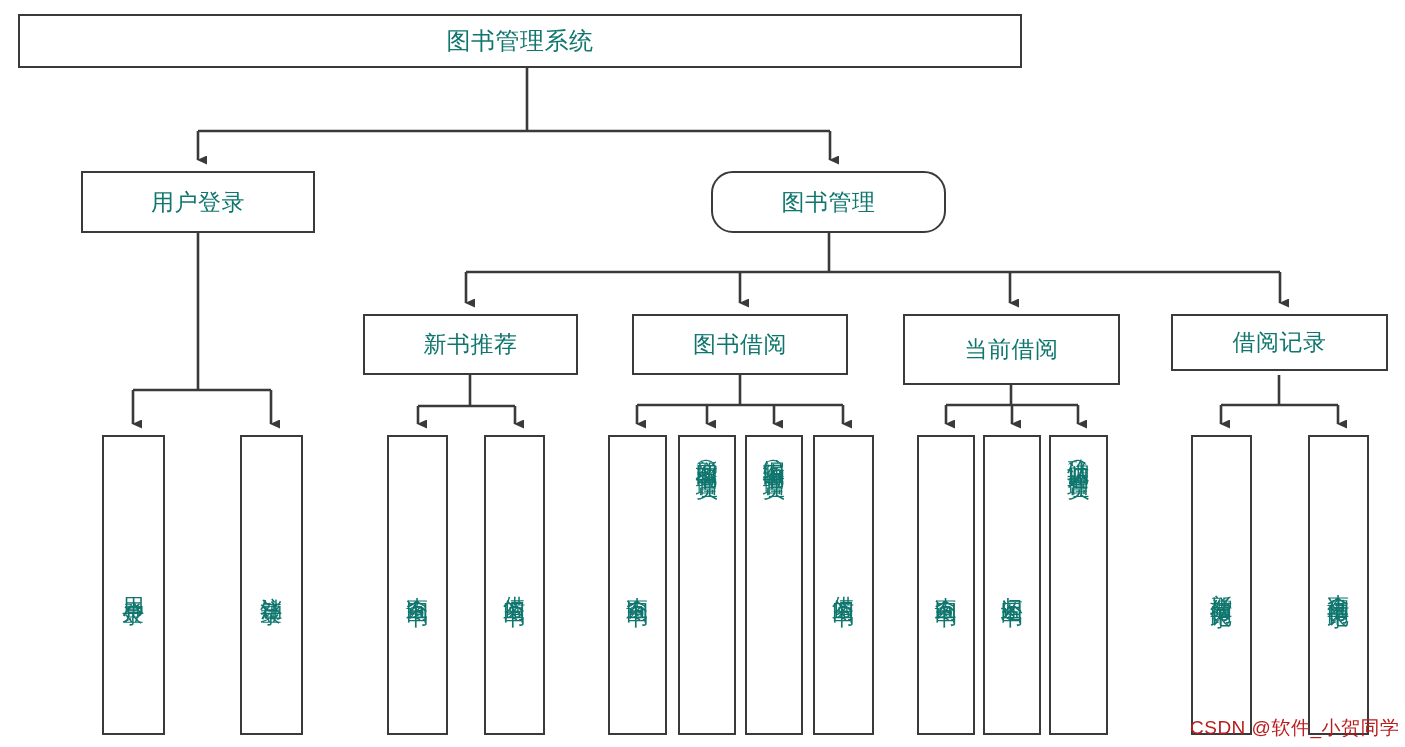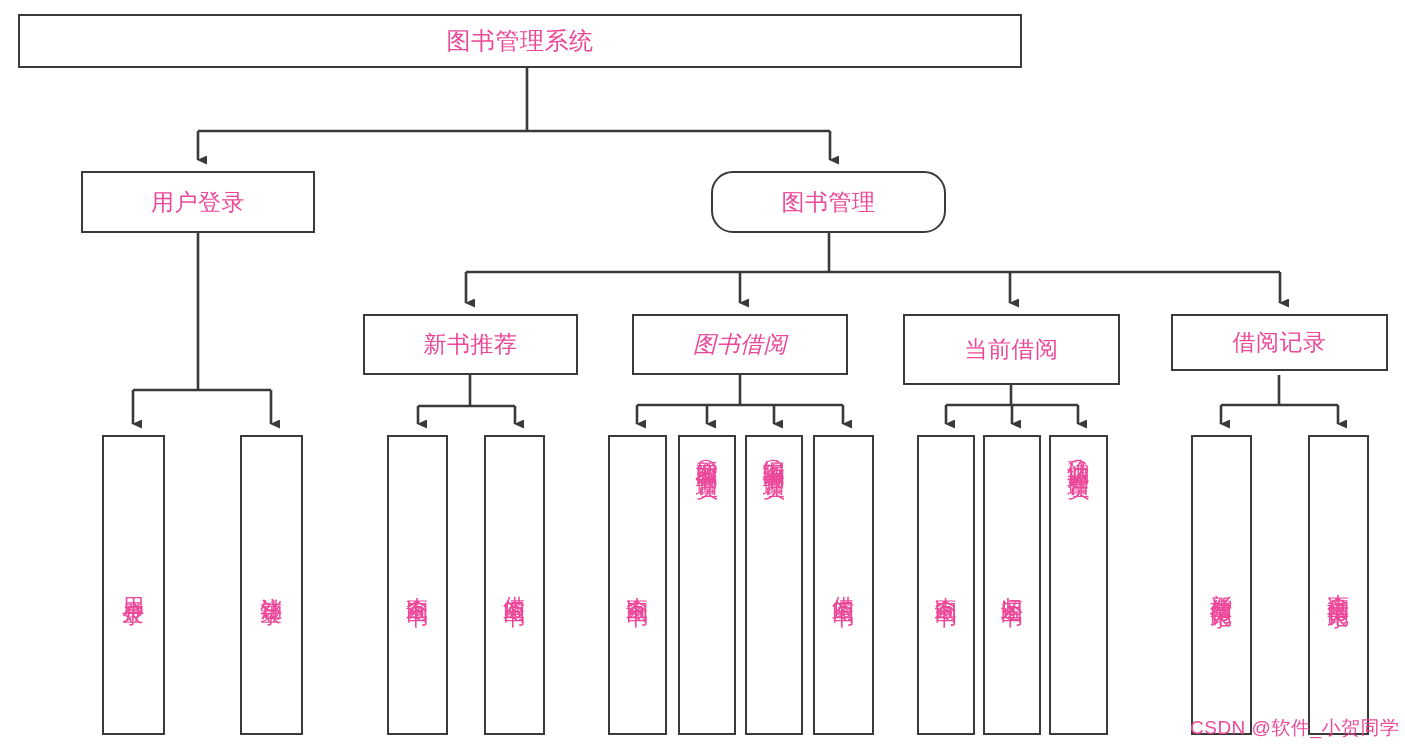--- a/index.html
+++ b/index.html
@@ -26,21 +26,21 @@
     pointer-events: none;
   }
   .node {
     position: absolute;
     box-sizing: border-box;
     border: 2.5px solid #3a3a3a;
     background: #ffffff;
     display: flex;
     align-items: center;
     justify-content: center;
-    color: #ec4899;
+    color: #0f766e;
   }
   .node .label {
     display: block;
     text-align: center;
     line-height: 1.15;
   }
   .node.horiz .label {
     font-size: 23px;
     letter-spacing: 0.5px;
   }
@@ -59,21 +59,21 @@
     font-size: 22px;
     line-height: 1.25;
     letter-spacing: 3px;
     white-space: nowrap;
   }
   .node.vert.top-aligned {
     align-items: flex-start;
   }
   .watermark {
     position: absolute;
-    color: #ec4899;
+    color: #b91c1c;
     font-size: 19px;
     white-space: nowrap;
     letter-spacing: 0.5px;
   }
 </style>
 </head>
 <body>
 
 <div id="canvas">
 
@@ -126,21 +126,21 @@
       </div>
       <div class="node horiz" style="left: 81px; top: 171px; width: 234px; height: 62px;">
         <span class="label">用户登录</span>
       </div>
       <div class="node horiz" style="left: 711px; top: 171px; width: 235px; height: 62px; border-radius: 22px;">
         <span class="label">图书管理</span>
       </div>
       <div class="node horiz" style="left: 363px; top: 314px; width: 215px; height: 61px;">
         <span class="label">新书推荐</span>
       </div>
-      <div class="node horiz" style="left: 632px; top: 314px; width: 216px; height: 61px; font-style: italic;">
+      <div class="node horiz" style="left: 632px; top: 314px; width: 216px; height: 61px;">
         <span class="label">图书借阅</span>
       </div>
       <div class="node horiz" style="left: 903px; top: 314px; width: 217px; height: 71px;">
         <span class="label">当前借阅</span>
       </div>
       <div class="node horiz" style="left: 1171px; top: 314px; width: 217px; height: 57px; align-items: center;">
         <span class="label">借阅记录</span>
       </div>
       <div class="node vert" style="left: 102px; top: 435px; width: 63px; height: 300px;">
         <span class="label">用户登录</span>

